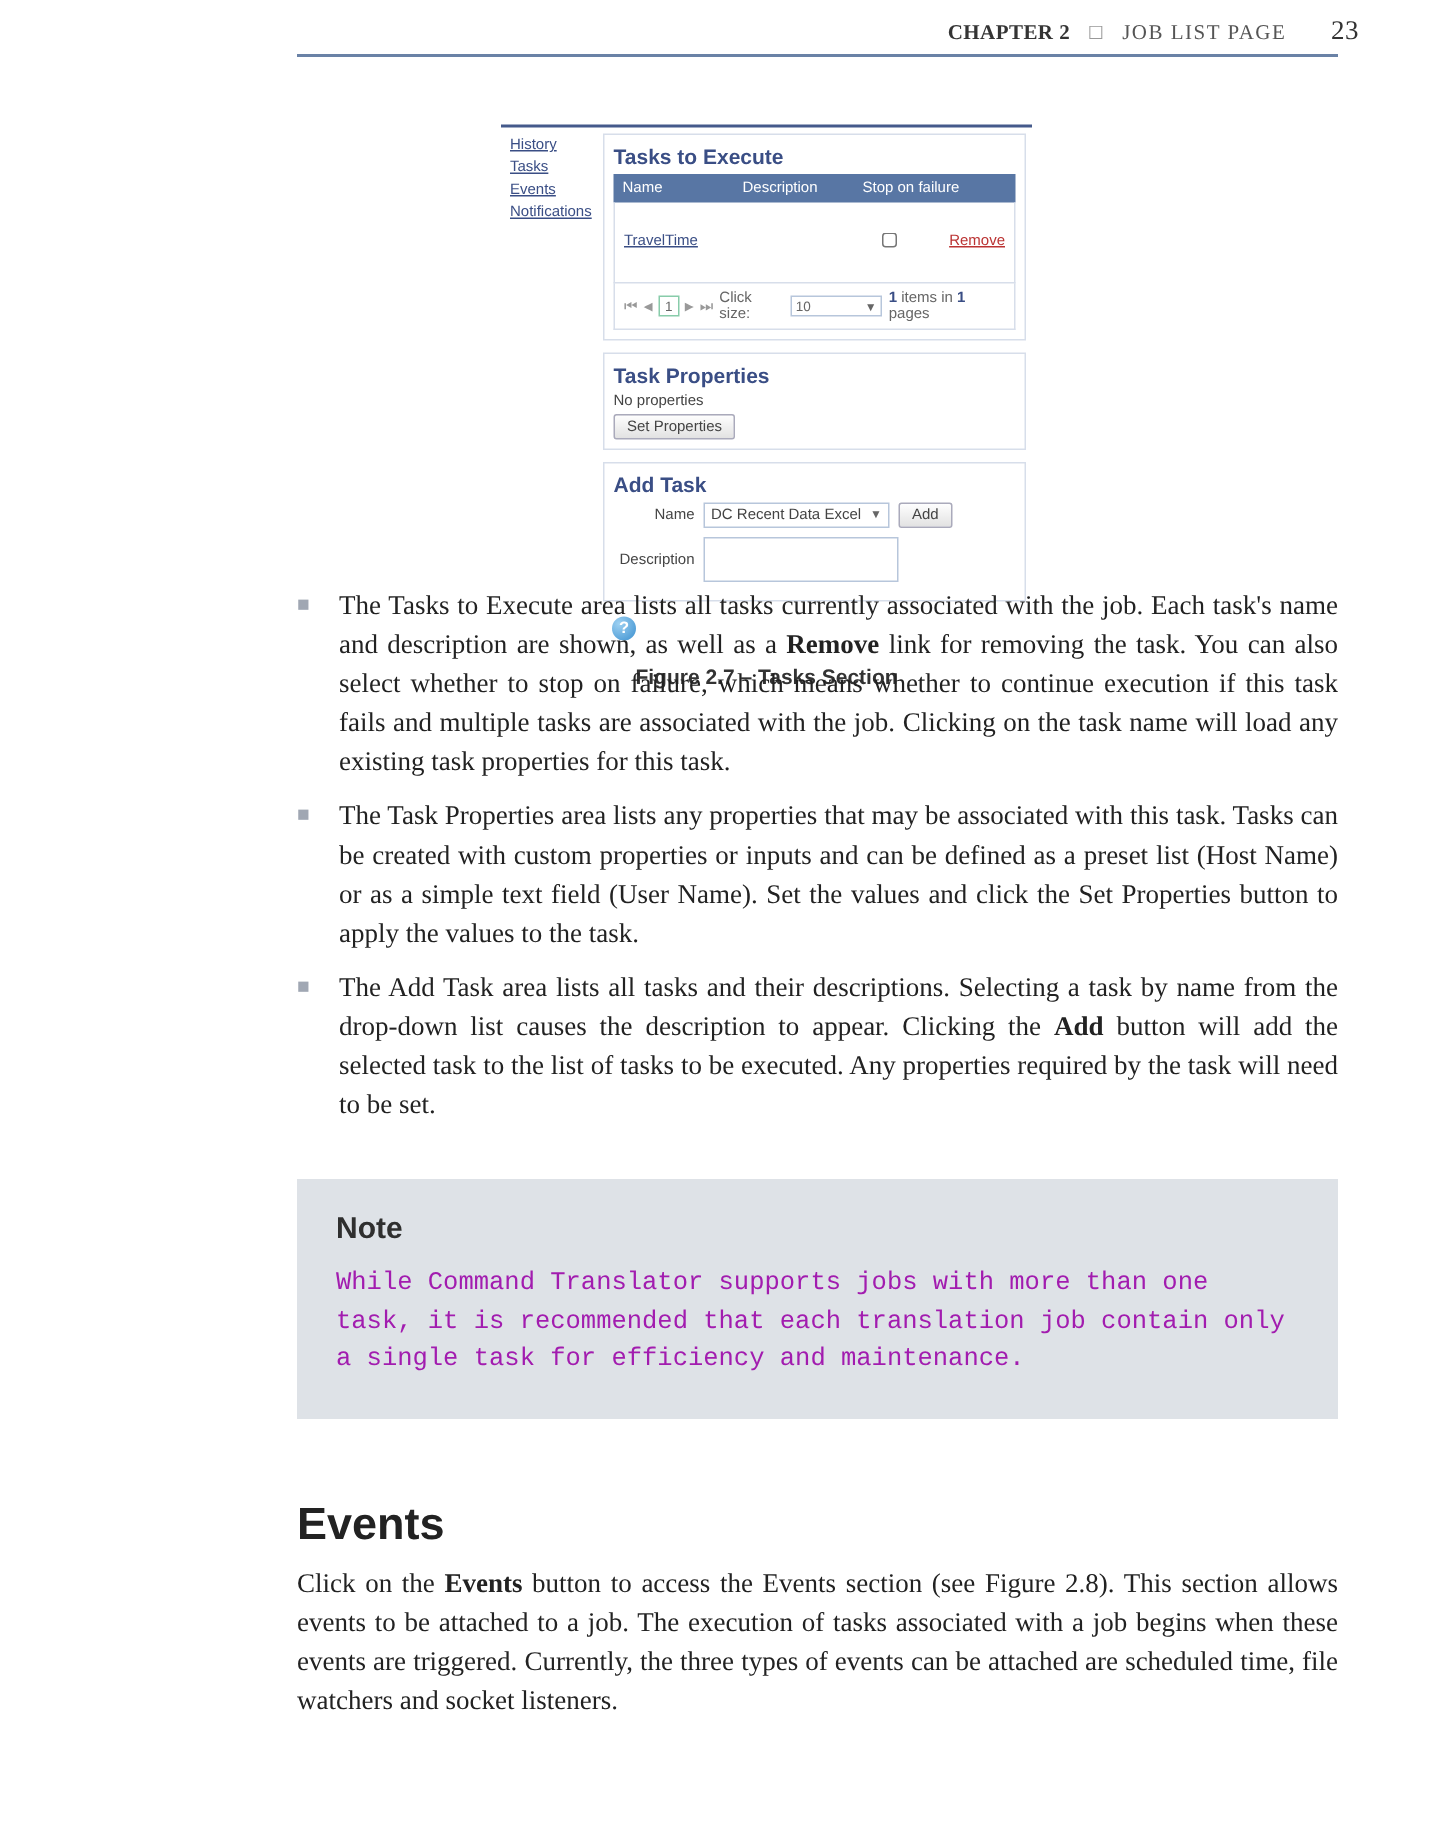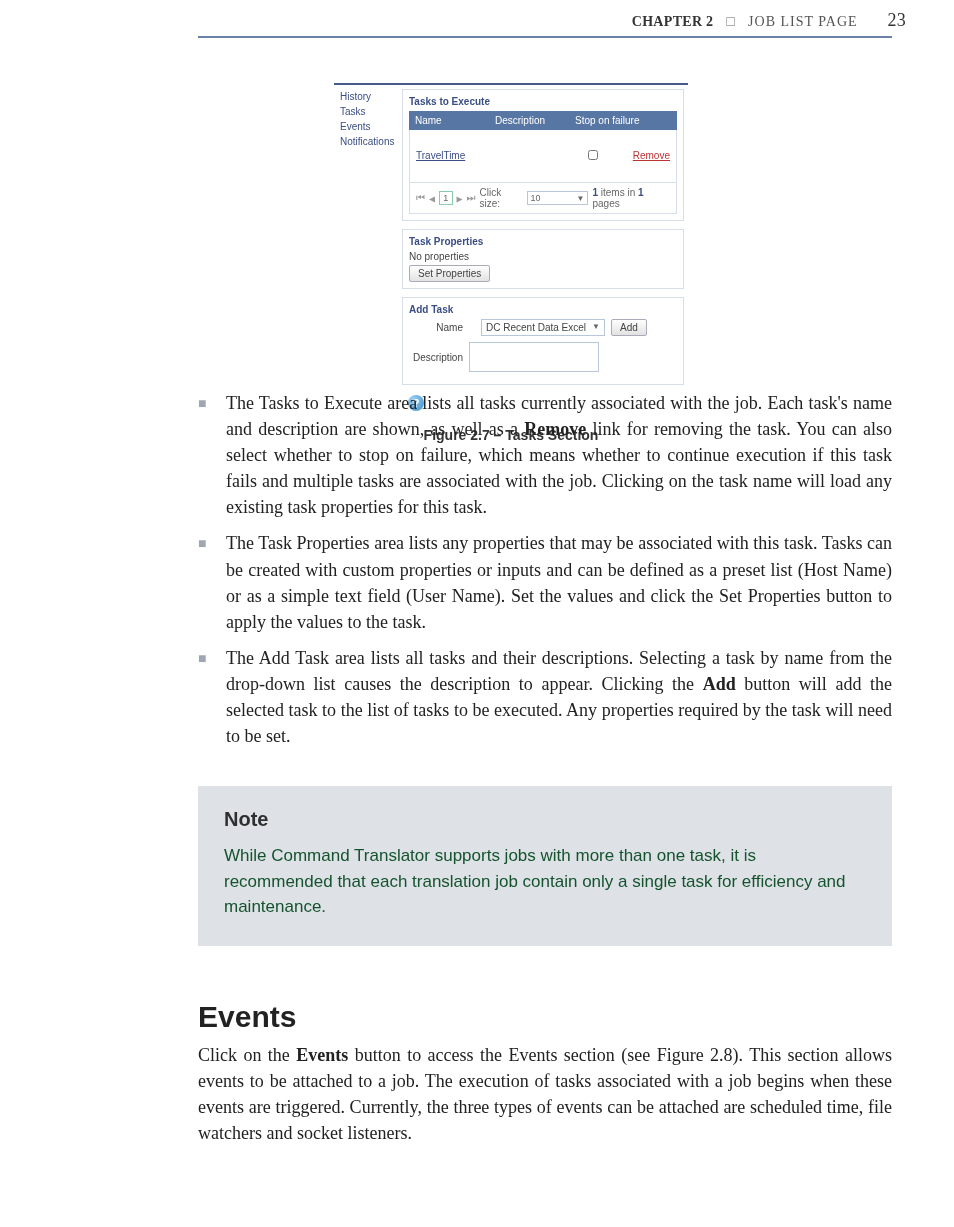--- a/index.html
+++ b/index.html
@@ -8,24 +8,24 @@
   .running-head { position: absolute; right: 48px; top: 10px; font-family: Liberation Serif, serif; font-size: 14px; letter-spacing: .3px; color: #343434; }
   .running-head .chap { font-weight: 700; }
   .running-head .sq { color:#999; margin: 0 8px; font-size:12px; }
   .running-head .title { color:#555; letter-spacing:1px; }
   .running-head .pg { display:inline-block; margin-left:26px; font-size:18px; color:#333; }
 
   .figure-wrap { position:absolute; left:334px; top:83px; width:354px; }
   .shot { width:354px; border-top:2px solid #455a8b; background:#fff; font-family: Arial, sans-serif; font-size:10px; color:#444; }
   .shot-inner { display:flex; }
   .side-tabs { width:68px; padding:6px 4px 4px 6px; }
-  .side-tabs a { display:block; color:#3a4e85; margin-bottom:4px; font-size:10px; }
+  .side-tabs a { display:block; color:#3a4e85; text-decoration:underline; margin-bottom:4px; font-size:10px; }
   .main { flex:1; padding:4px 4px 4px 0; }
   .panel { border:1px solid #d7deea; padding:6px; margin-bottom:8px; }
-  .panel-title { font-weight:700; color:#3a4e85; margin-bottom:4px; font-size:10px; }
+  .panel-title { font-weight:700; color:#3a4e85; margin-bottom:4px; font-size:14px; }
   .grid-head { display:flex; background:#5876a4; color:#fff; font-size:10px; }
   .grid-head div { padding:4px 6px; }
   .gh-name { width:80px; }
   .gh-desc { width:80px; }
   .gh-stop { flex:1; }
   .grid-row { display:flex; border:1px solid #d7deea; border-top:none; font-size:10px; }
   .grid-row div { padding:20px 6px; }
   .gr-name { width:80px; color:#3a4e85; text-decoration:underline; }
   .gr-desc { width:80px; }
   .gr-stop { flex:1; text-align:center; }
@@ -34,37 +34,37 @@
   .pager { display:flex; align-items:center; gap:4px; border:1px solid #d7deea; border-top:none; padding:4px 6px; font-size:10px; color:#666; }
   .pager .btn { color:#999; font-family: monospace; }
   .pager .pagebox { border:1px solid #8ca; width:14px; height:14px; display:inline-flex; align-items:center; justify-content:center; font-size:9px; }
   .pager .sel { border:1px solid #b7c6db; height:14px; padding:0 3px; display:inline-flex; align-items:center; font-size:9px;gap:32px; }
   .pager .right { margin-left:auto; }
   .pager .right b { color:#3a4e85; }
   .noprop { font-size:10px; }
   .gray-button { display:inline-block; font-size:10px; padding:2px 8px; border:1px solid #aab; background:linear-gradient(#fefefe,#e2e2e2); border-radius:2px; }
   .add-row { display:flex; align-items:center; gap:6px; margin-bottom:6px; }
   .add-row .lbl { width:54px; text-align:right; font-size:10px; }
-  .dd { border:1px solid #b7c6db; padding:2px 4px; font-size:10px; display:flex; align-items:flex-start; gap:6px; min-width:110px;margin-left:12px; }
+  .dd { border:1px solid #b7c6db; padding:2px 4px; font-size:10px; display:flex; align-items:flex-start; gap:6px; min-width:110px; }
   .dd .caret { font-size:8px; color:#666; margin-left:auto; }
   .ta { border:1px solid #b7c6db; width:130px; height:30px; }
   .help-icon { width:16px; height:16px; border-radius:50%; background:radial-gradient(circle at 30% 30%, #9ed1f2, #3a8fcf); display:inline-flex; align-items:center; justify-content:center; color:#fff; font-size:11px; font-weight:700; }
 
   .fig-caption { text-align:center; font-family:'DIN Next','Helvetica Neue',Arial,sans-serif; font-weight:700; font-size:14px; color:#333; margin-top:10px; }
 
   .body-text { position:absolute; left:198px; right:62px; top:390px; }
   .bullet-list { font-size:18px; line-height:1.45; color:#222; text-align:justify; }
   .bullet-item { display:flex; margin-bottom:10px; }
   .bullet-mark { width:28px; flex-shrink:0; color:#a0a7b3; font-size:14px; line-height:28px; }
   .bullet-txt { flex:1; }
   .bullet-txt b { font-family: Georgia, serif; }
 
   .note-box { position:absolute; left:198px; right:62px; top:786px; background:#dee2e7; padding:22px 26px 26px; }
   .note-box .note-h { font-family:'DIN Next','Helvetica Neue',Arial,sans-serif; font-weight:700; font-size:20px; color:#2f2f2f; margin-bottom:12px; }
-  .note-box .note-b { font-family:Liberation Sans, sans-serif; font-size:17px; line-height:1.5; color:#14532d; }
+  .note-box .note-b { font-family:Liberation Mono, monospace; font-size:17px; line-height:1.5; color:#a21caf; }
 
   .section-h { position:absolute; left:198px; font-family:'DIN Next','Helvetica Neue',Arial,sans-serif; font-weight:700; font-size:30px; color:#222; }
   .section-p { position:absolute; left:198px; right:62px; font-size:18px; line-height:1.45; text-align:justify; }
 </style>
 </head>
 <body>
 
 <div class="running-head">
   <span class="chap">CHAPTER 2</span>
   <span class="sq">☐</span>

